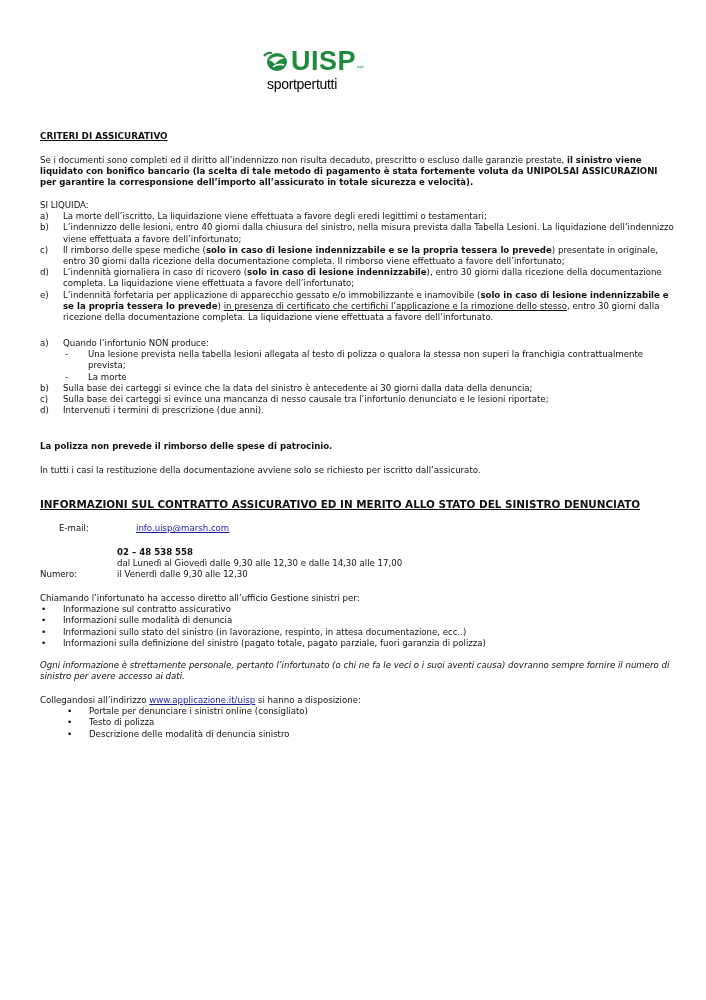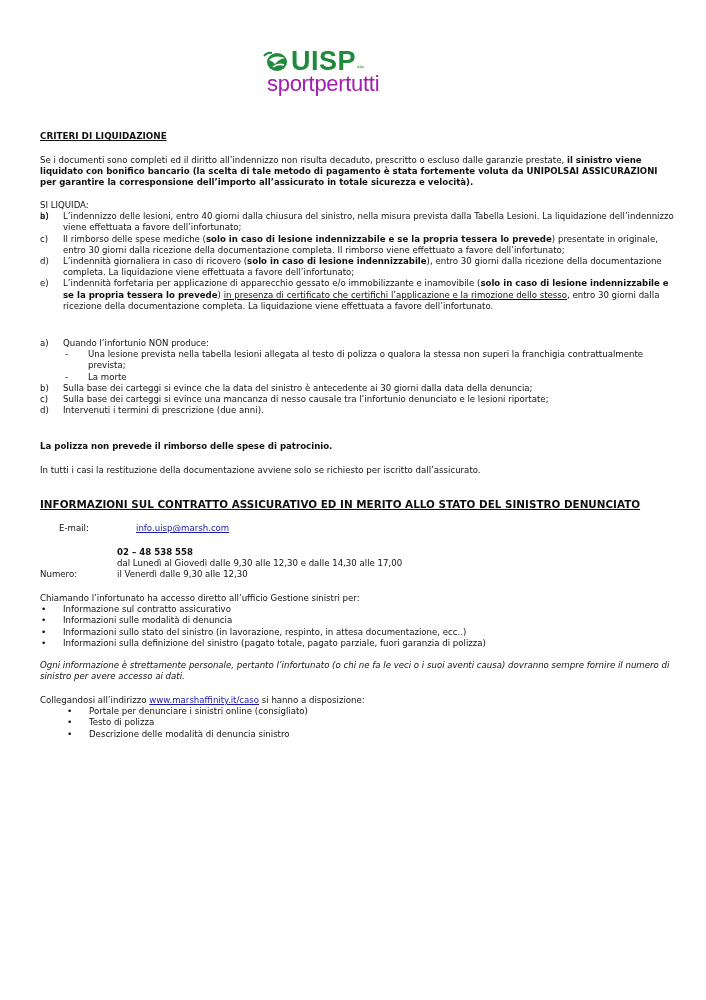--- a/index.html
+++ b/index.html
@@ -4,21 +4,21 @@
 <style>
   html, body { margin:0; padding:0; background:#ffffff; }
   body { width:706px; height:1000px; position:relative; overflow:hidden;
          font-family:"DejaVu Sans", sans-serif; color:#111; font-size:8.6px; line-height:11.2px; }
   .page { position:absolute; left:40px; top:0; width:636px; }
   .logo { position:absolute; left:263px; top:48px; width:120px; height:56px; }
   .logo-top { display:flex; align-items:center; height:26px; }
   .logo-ball { width:26px; height:22px; position:relative; }
   .logo-uisp { font-family:"Liberation Sans", sans-serif; font-weight:bold; font-size:27px; color:#1f8a3b; letter-spacing:0.5px; line-height:26px; margin-left:2px; }
   .logo-spa { font-size:4px; color:#1f8a3b; align-self:flex-end; margin-left:1px; margin-bottom:2px; }
-  .logo-sub { font-family:"Liberation Sans", sans-serif; font-size:22px; color:#a21caf; line-height:20px; margin-left:4px; letter-spacing:-0.3px; }
+  .logo-sub { font-family:"Liberation Sans", sans-serif; font-size:14px; color:#000000; line-height:20px; margin-left:4px; letter-spacing:-0.3px; }
   .h { font-weight:bold; text-decoration:underline; }
   .h1 { position:absolute; top:131px; font-size:8.8px; }
   .p { position:absolute; }
   b { font-weight:bold; }
   u { text-decoration:underline; }
   .li { position:relative; padding-left:23px; }
   .li .m { position:absolute; left:0; top:0; }
   .sub { position:relative; padding-left:48px; }
   .sub .m { position:absolute; left:25px; }
   .bul { position:relative; padding-left:23px; }
@@ -43,29 +43,29 @@
       <path d="M1 6 Q4 2 9 3" stroke="#1f8a3b" stroke-width="2" fill="none"></path>
     </svg>
     <span class="logo-uisp">UISP</span>
     <span class="logo-spa">aps</span>
   </div>
   <div class="logo-sub">sportpertutti</div>
 </div>
 
 <div class="page">
 
-  <div class="h h1">CRITERI DI LIQUIDAZIONE</div>
+  <div class="h h1">CRITERI DI ASSICURATIVO</div>
 
   <div class="p" style="top:155px;width:636px;">
     <span>Se i documenti sono completi ed il diritto all’indennizzo non risulta decaduto, prescritto o escluso dalle garanzie prestate, </span><b>il sinistro viene liquidato con bonifico bancario (la scelta di tale metodo di pagamento è stata fortemente voluta da UNIPOLSAI ASSICURAZIONI per garantire la corresponsione dell’importo all’assicurato in totale sicurezza e velocità).</b>
   </div>
 
   <div class="p" style="top:200px;width:636px;">
     <div>SI LIQUIDA:</div>
-    <div class="li"><span class="m">a)</span></div>
+    <div class="li"><span class="m">a)</span><span>La morte dell’iscritto. La liquidazione viene effettuata a favore degli eredi legittimi o testamentari;</span></div>
     <div class="li"><span class="m">b)</span><span>L’indennizzo delle lesioni, entro 40 giorni dalla chiusura del sinistro, nella misura prevista dalla Tabella Lesioni. La liquidazione dell’indennizzo viene effettuata a favore dell’infortunato;</span></div>
     <div class="li"><span class="m">c)</span><span>Il rimborso delle spese mediche (</span><b>solo in caso di lesione indennizzabile e se la propria tessera lo prevede</b><span>) presentate in originale, entro 30 giorni dalla ricezione della documentazione completa. Il rimborso viene effettuato a favore dell’infortunato;</span></div>
     <div class="li"><span class="m">d)</span><span>L’indennità giornaliera in caso di ricovero (</span><b>solo in caso di lesione indennizzabile</b><span>), entro 30 giorni dalla ricezione della documentazione completa. La liquidazione viene effettuata a favore dell’infortunato;</span></div>
     <div class="li"><span class="m">e)</span><span>L’indennità forfetaria per applicazione di apparecchio gessato e/o immobilizzante e inamovibile (</span><b>solo in caso di lesione indennizzabile e se la propria tessera lo prevede</b><span>) </span><u>in presenza di certificato che certifichi l’applicazione e la rimozione dello stesso</u><span>, entro 30 giorni dalla ricezione della documentazione completa. La liquidazione viene effettuata a favore dell’infortunato.</span></div>
   </div>
 
   <div class="p" style="top:338px;width:636px;">
     <div class="li"><span class="m">a)</span><span>Quando l’infortunio NON produce:</span></div>
     <div class="sub"><span class="m">-</span><span>Una lesione prevista nella tabella lesioni allegata al testo di polizza o qualora la stessa non superi la franchigia contrattualmente prevista;</span></div>
     <div class="sub"><span class="m">-</span><span>La morte</span></div>
@@ -97,18 +97,18 @@
     <div>Chiamando l’infortunato ha accesso diretto all’ufficio Gestione sinistri per:</div>
     <div class="bul"><span class="m">•</span><span>Informazione sul contratto assicurativo</span></div>
     <div class="bul"><span class="m">•</span><span>Informazioni sulle modalità di denuncia</span></div>
     <div class="bul"><span class="m">•</span><span>Informazioni sullo stato del sinistro (in lavorazione, respinto, in attesa documentazione, ecc..)</span></div>
     <div class="bul"><span class="m">•</span><span>Informazioni sulla definizione del sinistro (pagato totale, pagato parziale, fuori garanzia di polizza)</span></div>
   </div>
 
   <div class="p" style="top:660px;width:636px;"><i>Ogni informazione è strettamente personale, pertanto l’infortunato (o chi ne fa le veci o i suoi aventi causa) dovranno sempre fornire il numero di sinistro per avere accesso ai dati.</i></div>
 
   <div class="p" style="top:695px;width:636px;">
-    <div><span>Collegandosi all’indirizzo </span><a>www.marshaffinity.it/caso</a><span> si hanno a disposizione:</span></div>
+    <div><span>Collegandosi all’indirizzo </span><a>www.applicazione.it/uisp</a><span> si hanno a disposizione:</span></div>
     <div class="bul2"><span class="m">•</span><span>Portale per denunciare i sinistri online (consigliato)</span></div>
     <div class="bul2"><span class="m">•</span><span>Testo di polizza</span></div>
     <div class="bul2"><span class="m">•</span><span>Descrizione delle modalità di denuncia sinistro</span></div>
   </div>
 </div>
 
 </body></html>

